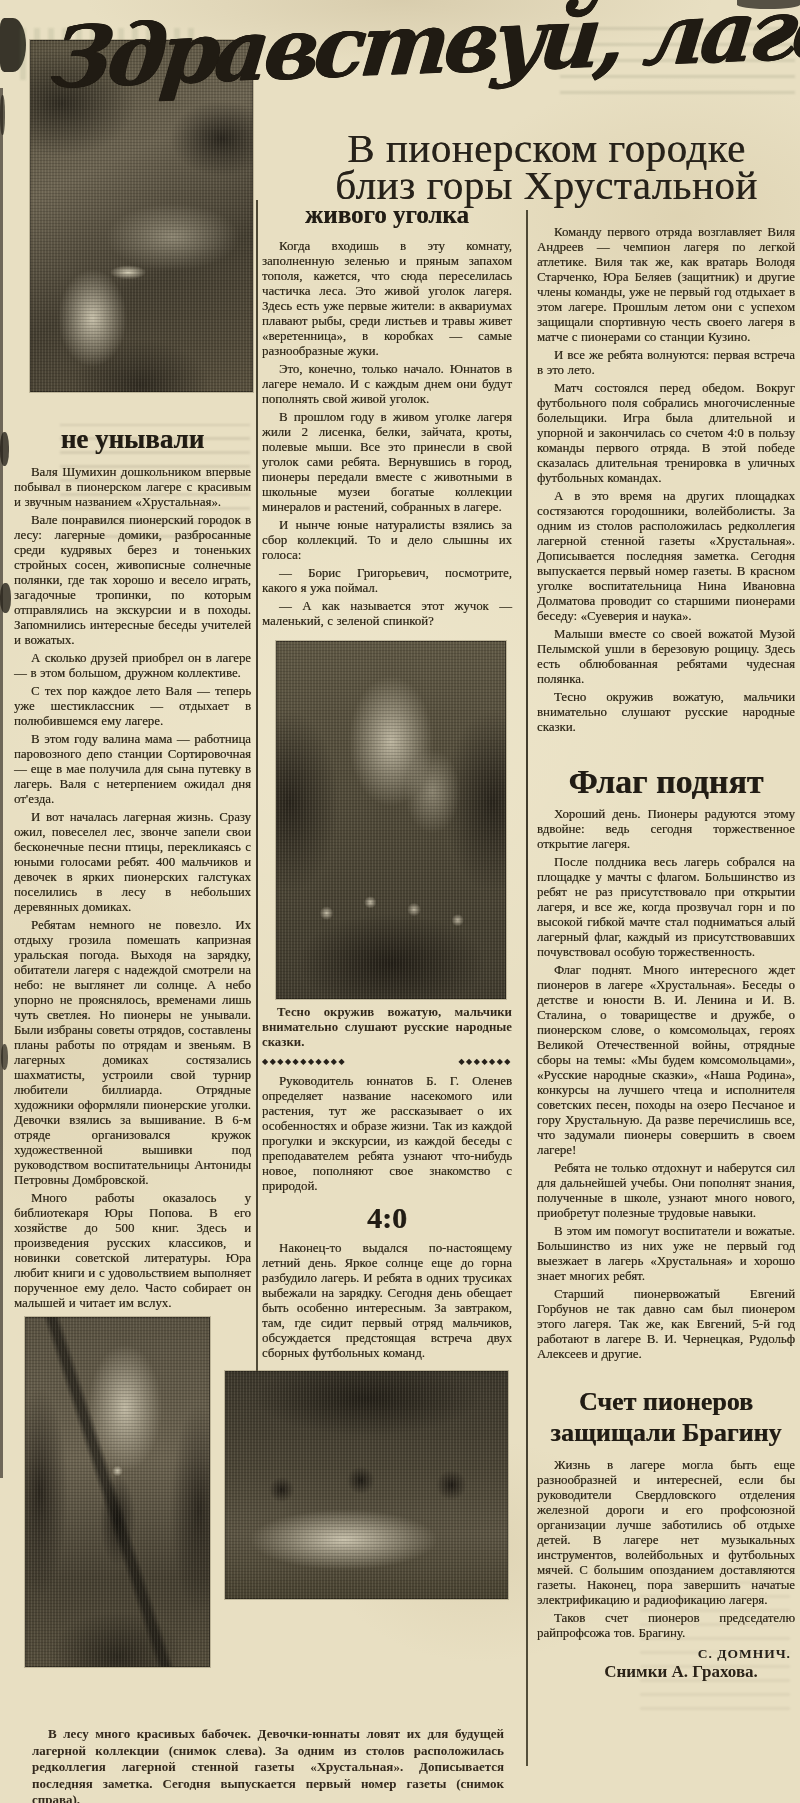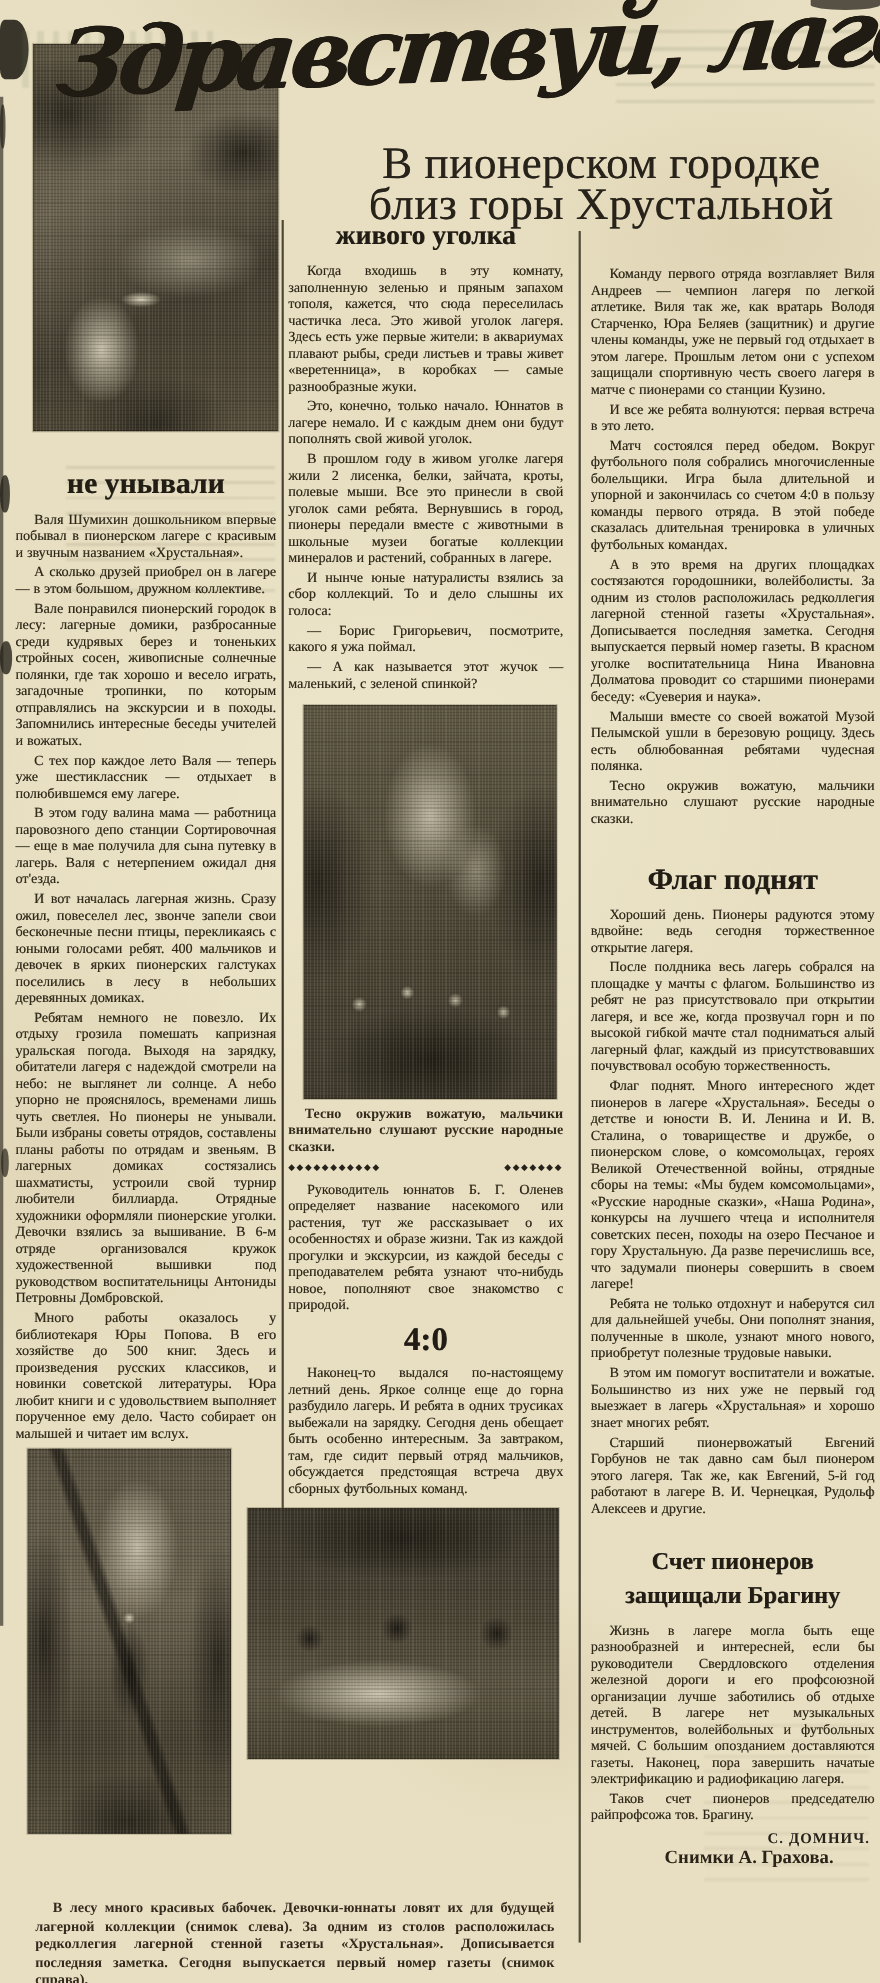--- a/index.html
+++ b/index.html
@@ -87,28 +87,28 @@
       radial-gradient(ellipse 130px 42px at 42% 74%, rgba(217,210,188,.88), transparent 72%),
       radial-gradient(circle 20px at 20% 52%, rgba(26,22,17,.9), transparent 64%),
       radial-gradient(circle 22px at 48% 48%, rgba(24,21,16,.9), transparent 64%),
       radial-gradient(circle 24px at 80% 50%, rgba(26,22,17,.92), transparent 64%),
       radial-gradient(ellipse 150px 50px at 50% 12%, rgba(22,19,14,.7), transparent 75%),
       linear-gradient(#3a352a 0%,#4a4435 45%,#5a5342 72%,#46402f 100%);}
   
   .col{position:absolute;}
   .col-left{left:14px;top:392px;width:237px;}
   .col-center{left:262px;top:200px;width:250px;}
-  .col-right{left:537px;top:242px;width:258px;}
+  .col-right{left:537px;top:225px;width:258px;}
   h2{margin:0;text-align:center;font-weight:bold;color:#211c14;
      text-shadow:.4px 0 0 rgba(33,28,20,.7);}
   .h-pioneers{margin-top:32px;margin-bottom:10px;font-size:27px;line-height:31px;}
   .h-corner{margin-bottom:9px;font-size:25px;line-height:30px;}
   .h-score{margin:8px 0 7px;font-size:30px;line-height:32px;}
-  .h-flag{margin:32px 0 10px;font-size:27px;line-height:30px;}
-  .h-account{margin:24px 0 10px;font-size:22px;line-height:31px;}
+  .h-flag{margin:32px 0 10px;font-size:34px;line-height:30px;}
+  .h-account{margin:24px 0 10px;font-size:26px;line-height:31px;}
   .para{margin:0 0 3px;font-size:12.8px;line-height:15px;text-align:justify;text-indent:17px;
         word-spacing:.4px;text-shadow:.3px 0 0 rgba(46,39,24,.55);}
   .caption{margin:4px 0 2px;font-size:12.8px;line-height:15px;font-weight:bold;
            text-align:justify;text-indent:15px;color:#332a1c;}
   .orn{display:flex;justify-content:space-between;align-items:center;margin:7px 0 8px;
        font-family:"DejaVu Sans","Liberation Sans",sans-serif;font-size:8px;
        letter-spacing:1.5px;color:#26211a;}
   .bottom-caption{position:absolute;left:32px;top:1726px;width:472px;
        font-size:13px;line-height:16.5px;font-weight:bold;text-align:justify;
        text-indent:16px;color:#33291d;}
@@ -145,22 +145,22 @@
   <div class="headline">
     <div>В пионерском городке</div>
     <div>близ горы Хрустальной</div>
   </div>
 
   <div class="col col-left">
     <h2 class="h-pioneers">
       <span style="display:block">не унывали</span>
     </h2>
     <p class="para">Валя Шумихин дошкольником впервые побывал в пионерском лагере с красивым и звучным названием «Хрустальная».</p>
+    <p class="para">Вале понравился пионерский городок в лесу: лагерные домики, разбросанные среди кудрявых берез и тоненьких стройных сосен, живописные солнечные полянки, где так хорошо и весело играть, загадочные тропинки, по которым отправлялись на экскурсии и в походы. Запомнились интересные беседы учителей и вожатых.</p>
     <p class="para">А сколько друзей приобрел он в лагере — в этом большом, дружном коллективе.</p>
-    <p class="para">Вале понравился пионерский городок в лесу: лагерные домики, разбросанные среди кудрявых берез и тоненьких стройных сосен, живописные солнечные полянки, где так хорошо и весело играть, загадочные тропинки, по которым отправлялись на экскурсии и в походы. Запомнились интересные беседы учителей и вожатых.</p>
     <p class="para">С тех пор каждое лето Валя — теперь уже шестиклассник — отдыхает в полюбившемся ему лагере.</p>
     <p class="para">В этом году валина мама — работница паровозного депо станции Сортировочная — еще в мае получила для сына путевку в лагерь. Валя с нетерпением ожидал дня от'езда.</p>
     <p class="para">И вот началась лагерная жизнь. Сразу ожил, повеселел лес, звонче запели свои бесконечные песни птицы, перекликаясь с юными голосами ребят. 400 мальчиков и девочек в ярких пионерских галстуках поселились в лесу в небольших деревянных домиках.</p>
     <p class="para">Ребятам немного не повезло. Их отдыху грозила помешать капризная уральская погода. Выходя на зарядку, обитатели лагеря с надеждой смотрели на небо: не выглянет ли солнце. А небо упорно не прояснялось, временами лишь чуть светлея. Но пионеры не унывали. Были избраны советы отрядов, составлены планы работы по отрядам и звеньям. В лагерных домиках состязались шахматисты, устроили свой турнир любители биллиарда. Отрядные художники оформляли пионерские уголки. Девочки взялись за вышивание. В 6-м отряде организовался кружок художественной вышивки под руководством воспитательницы Антониды Петровны Домбровской.</p>
     <p class="para">Много работы оказалось у библиотекаря Юры Попова. В его хозяйстве до 500 книг. Здесь и произведения русских классиков, и новинки советской литературы. Юра любит книги и с удовольствием выполняет порученное ему дело. Часто собирает он малышей и читает им вслух.</p>
     <div class="photo photo-girl">
       <div class="grain"></div>
     </div>
   </div>
 

